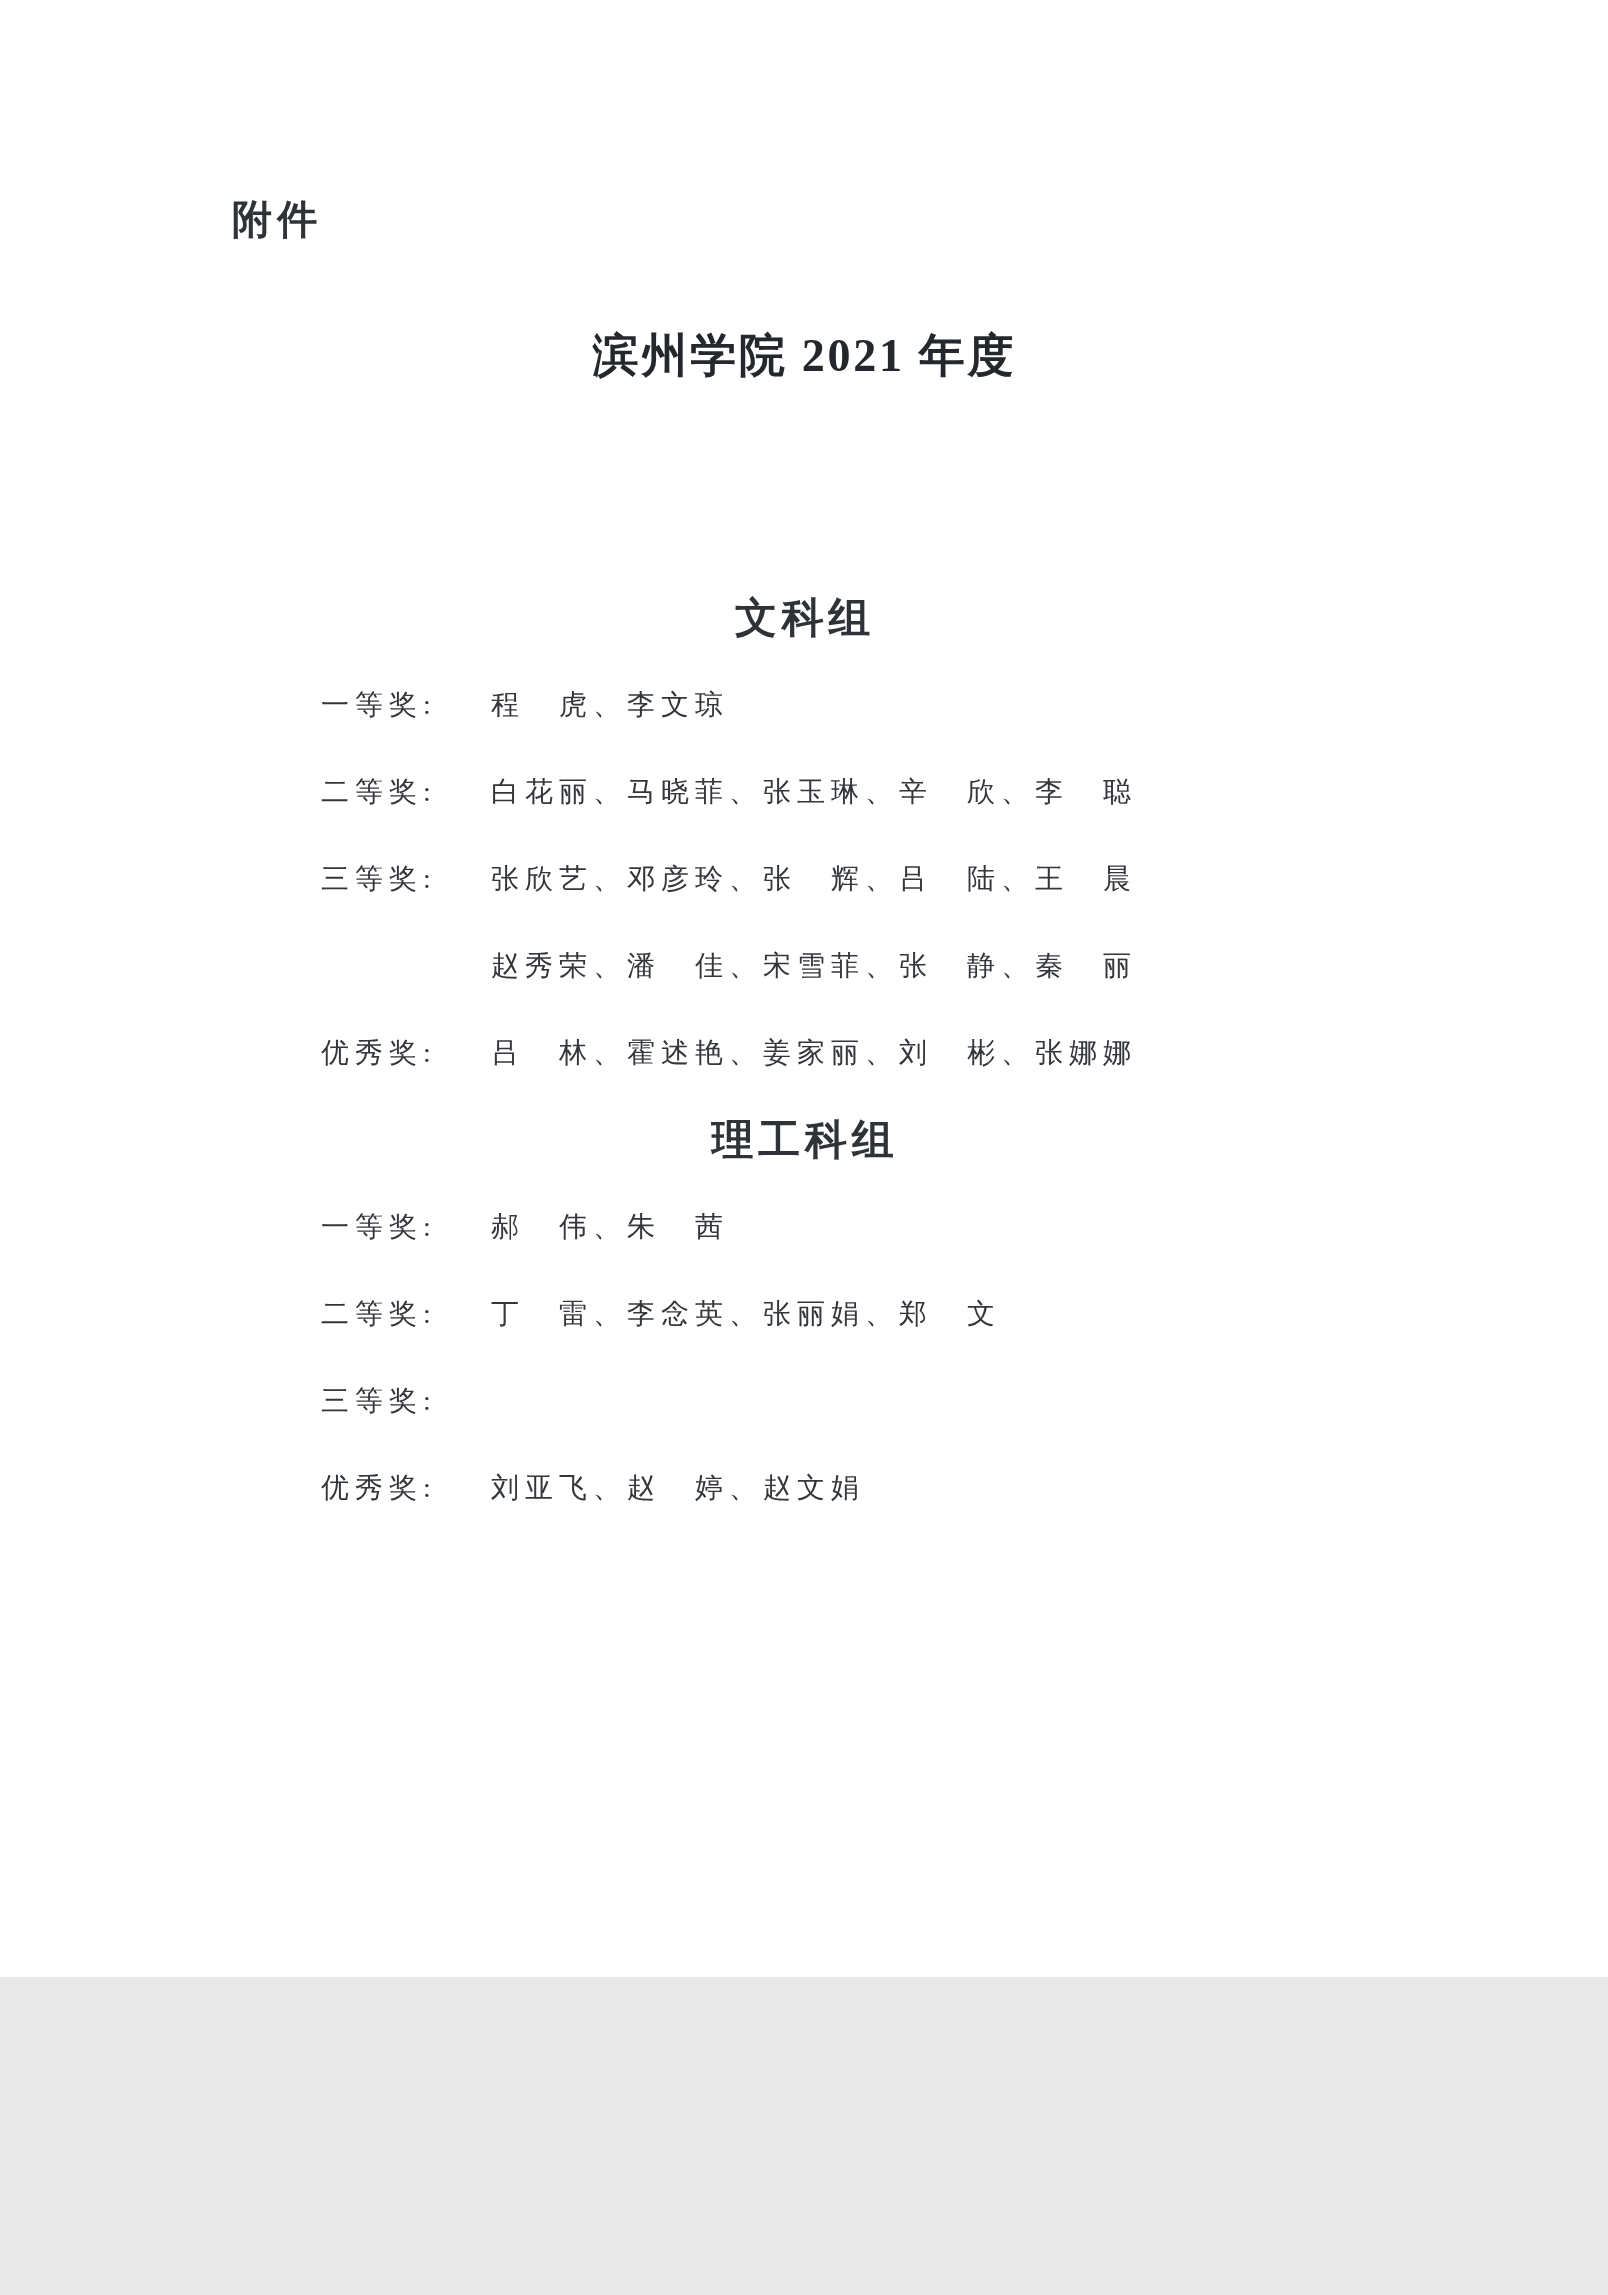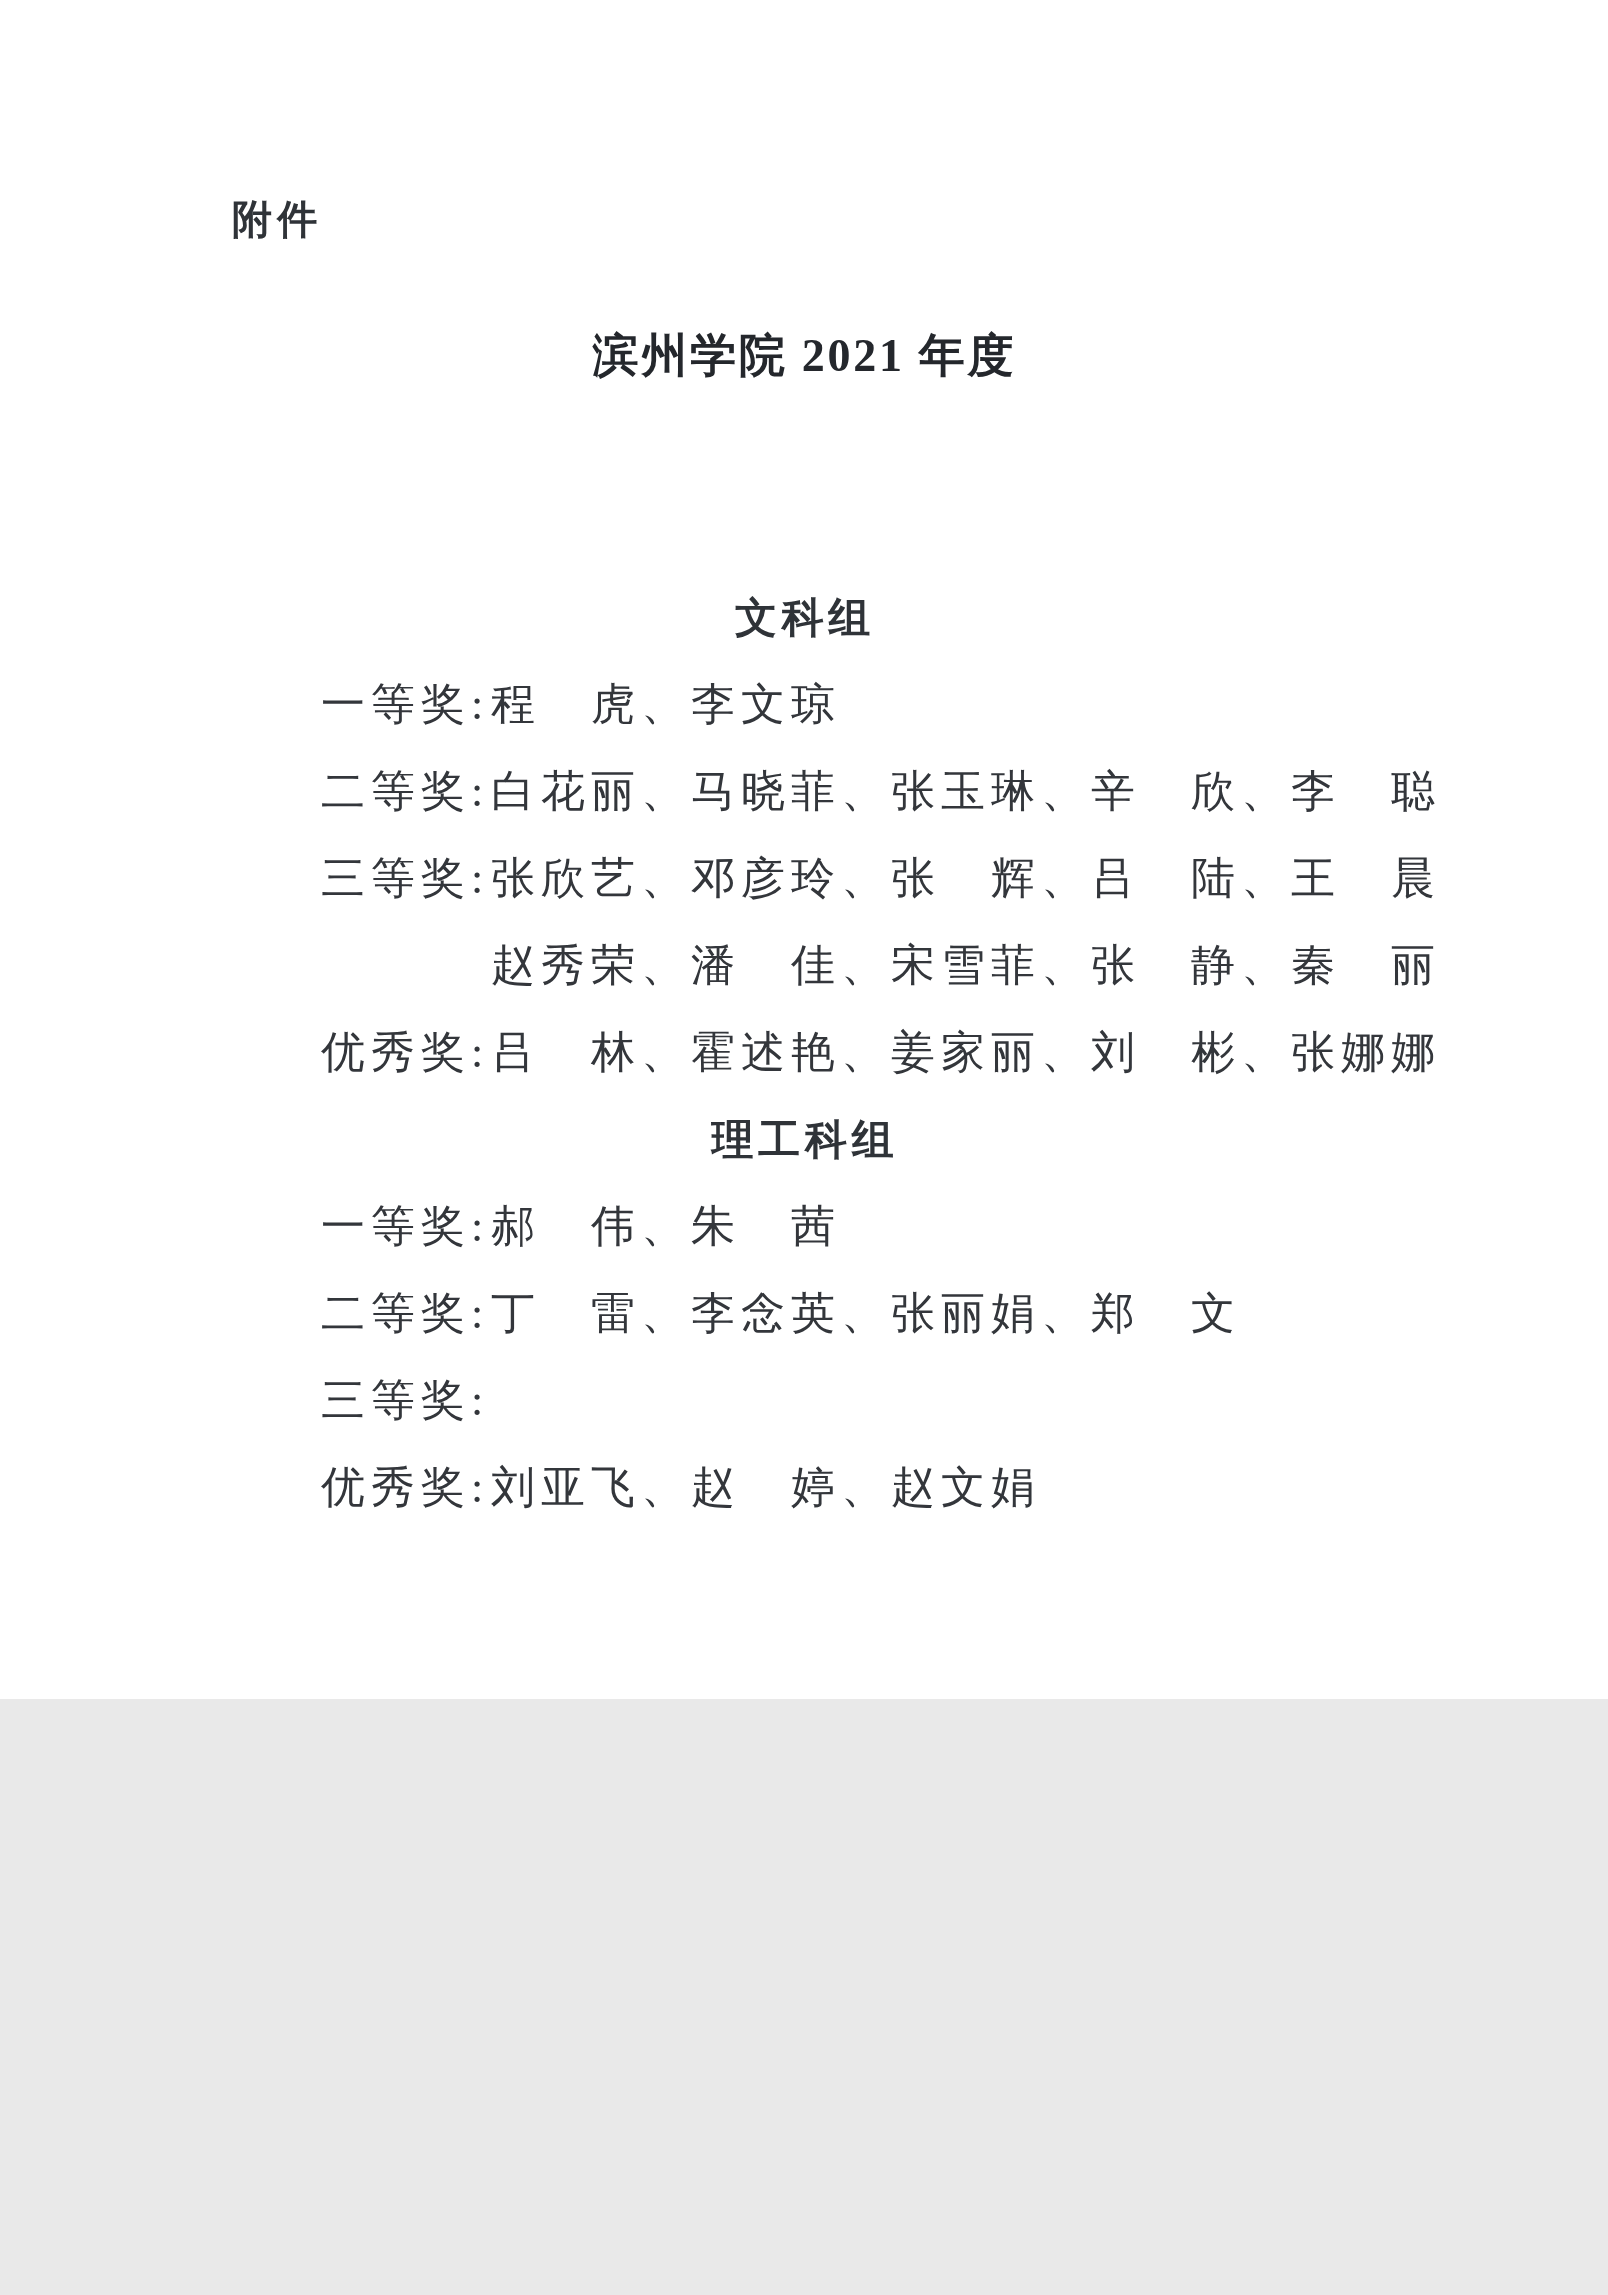--- a/index.html
+++ b/index.html
@@ -3,21 +3,21 @@
 <meta charset="utf-8">
 <style>
   html, body {
     margin: 0;
     padding: 0;
     background: #e9e9e9;
   }
   .page {
     position: relative;
     width: 1609px;
-    height: 1699px;
+    height: 1977px;
     margin: 0 auto;
     background: #ffffff;
     color: #33363b;
     overflow: hidden;
     font-family: "Liberation Serif", "DejaVu Serif", serif;
   }
   
   .attachment {
     position: absolute;
     left: 232px;
@@ -57,21 +57,21 @@
     font-family: "Liberation Sans", "DejaVu Sans", sans-serif;
     font-weight: bold;
     font-size: 42px;
     letter-spacing: 4.7px;
     color: #2f3338;
   }
   .award-row {
     height: 87px;
     line-height: 87px;
     white-space: nowrap;
-    font-size: 44px;
+    font-size: 28px;
     letter-spacing: 6px;
     color: #33363b;
     display: flex;
   }
   .award-label {
     flex: 0 0 170px;
     width: 170px;
   }
   .award-names {
     flex: 1 1 auto;

